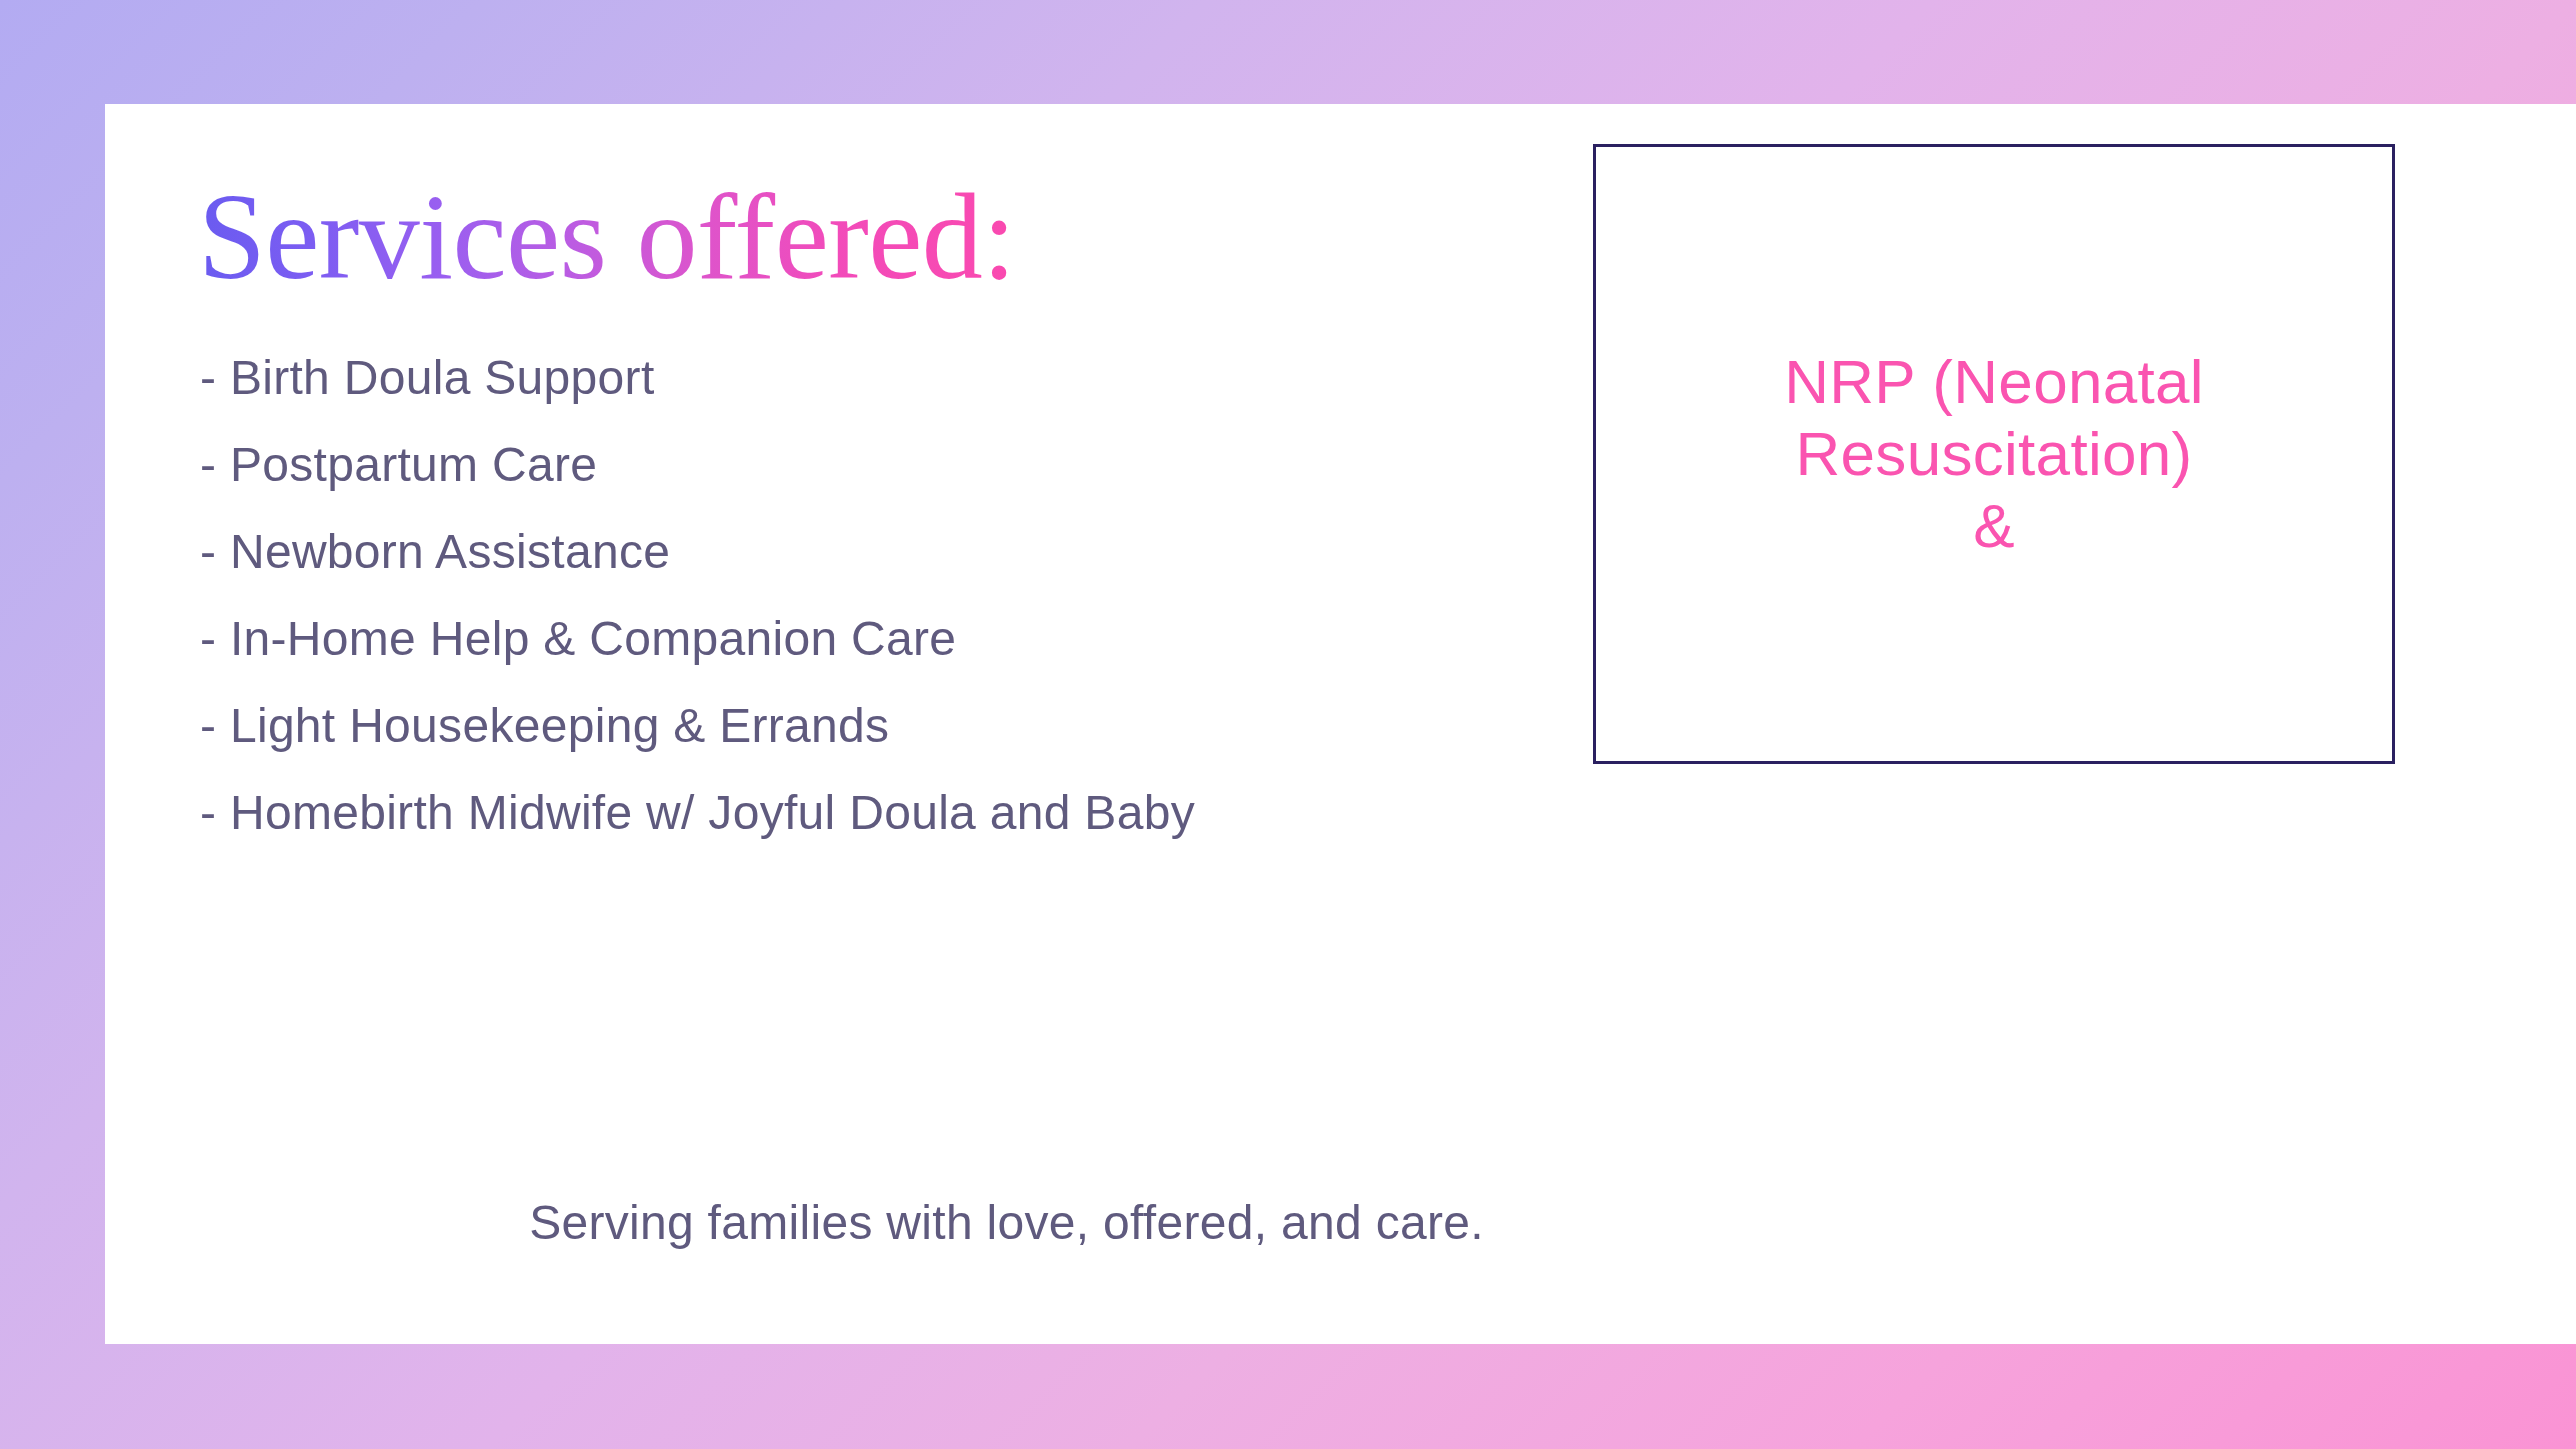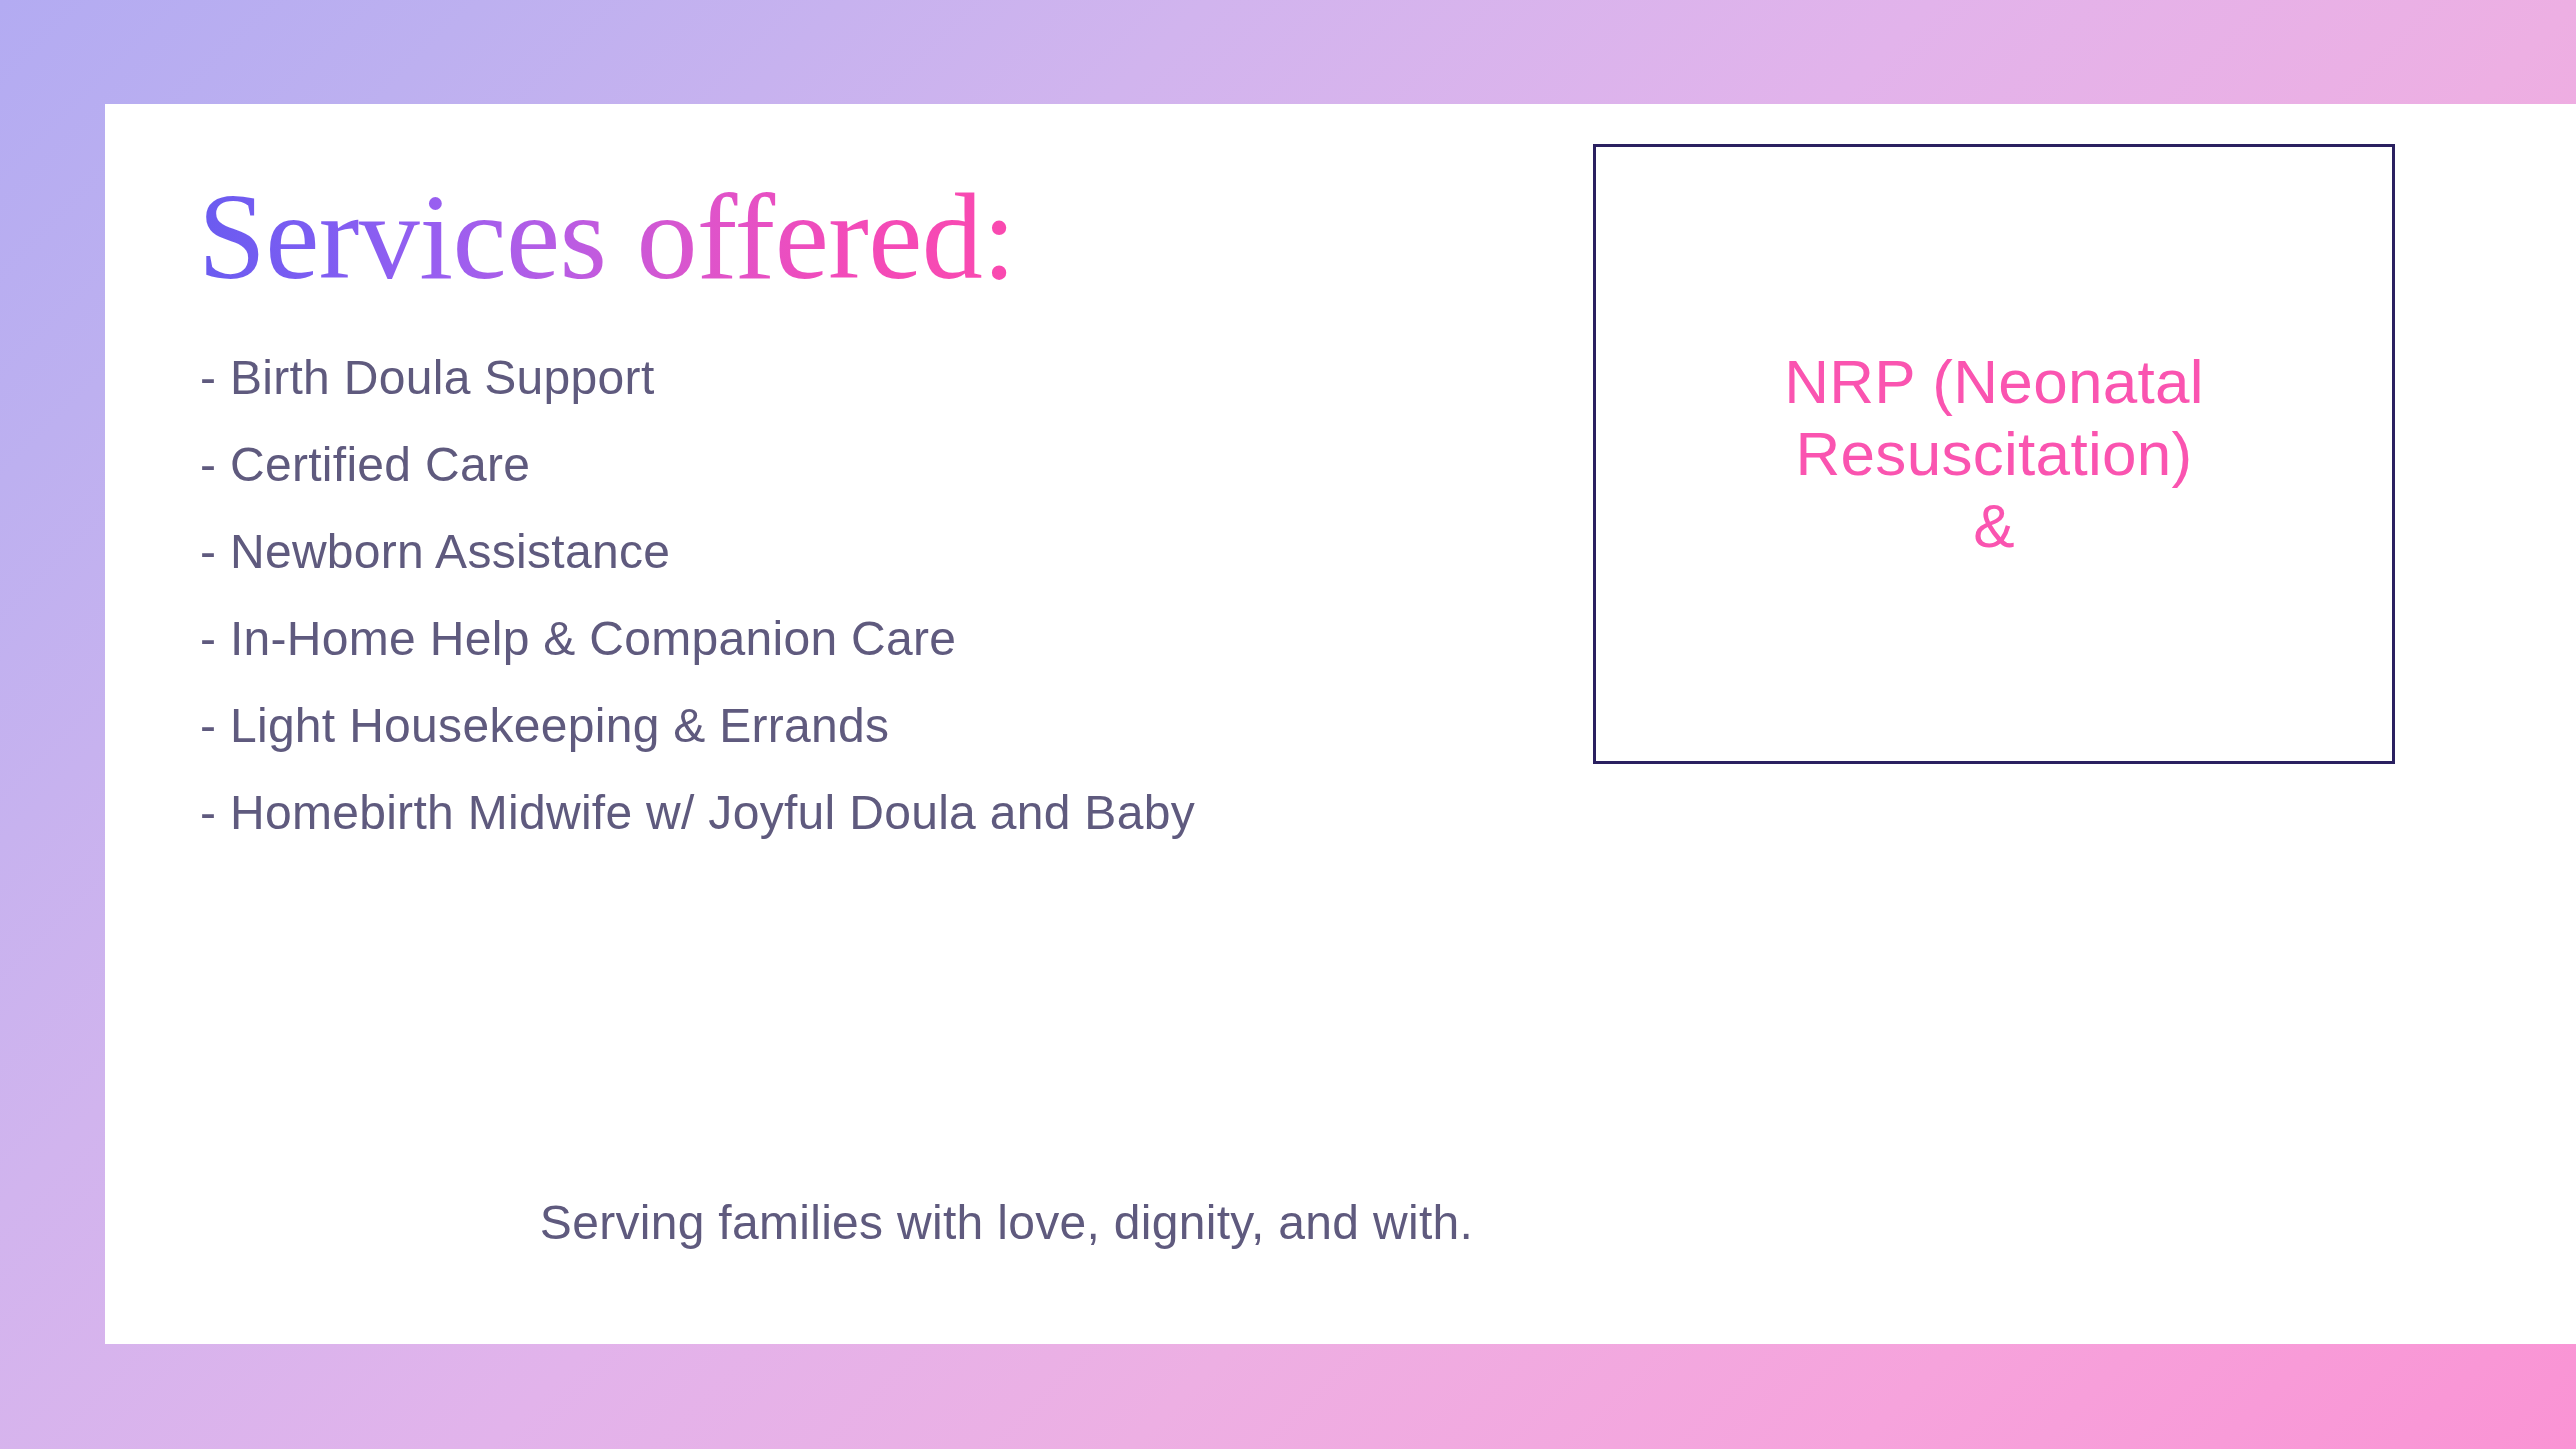--- a/index.html
+++ b/index.html
@@ -131,29 +131,29 @@
 <body>
 
 <div id="slide">
 
   <div id="card">
 
     <div id="title">Services offered:</div>
 
     <ul id="services-list">
       <li class="service-item">- Birth Doula Support</li>
-      <li class="service-item">- Certified Care</li>
+      <li class="service-item">- Postpartum Care</li>
       <li class="service-item">- Newborn Assistance</li>
       <li class="service-item">- In-Home Help &amp; Companion Care</li>
       <li class="service-item">- Light Housekeeping &amp; Errands</li>
       <li class="service-item">- Homebirth Midwife w/ Joyful Doula and Baby</li>
     </ul>
 
     <div id="cert-box">
       <div class="cert-line wrap">NRP (Neonatal Resuscitation)</div>
       <div class="cert-line">&amp;</div>
     </div>
 
-    <div id="tagline">Serving families with love, dignity, and with.</div>
+    <div id="tagline">Serving families with love, offered, and care.</div>
 
   </div>
 </div>
 
 
 </body></html>

